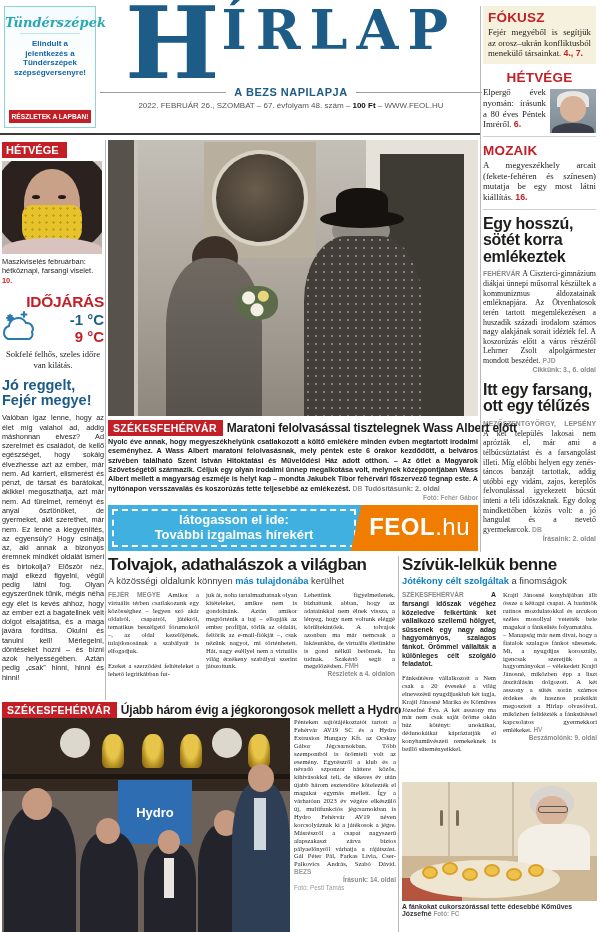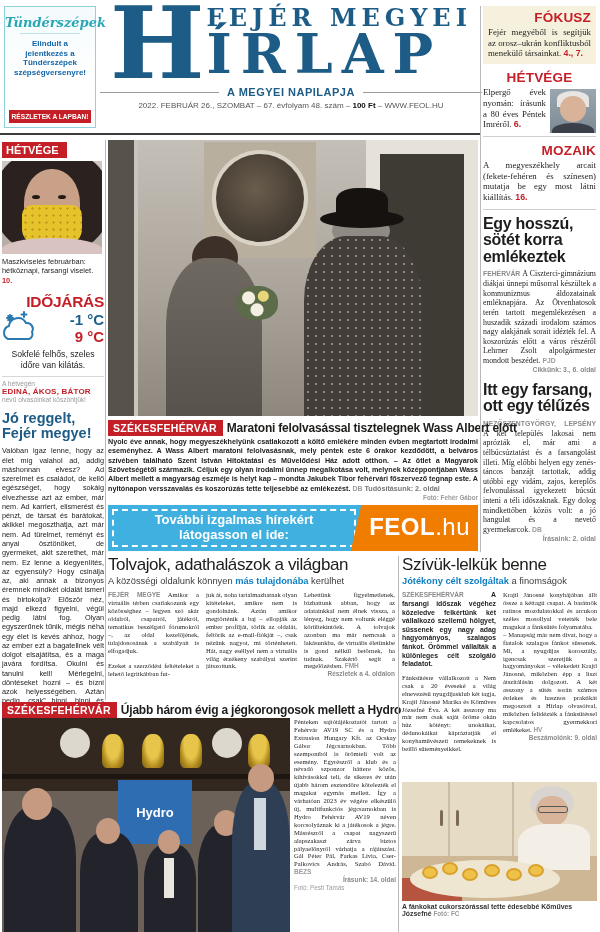--- a/index.html
+++ b/index.html
@@ -34,21 +34,21 @@
   .mh-rest{font-family:"DejaVu Serif",serif;font-weight:900;font-size:54px;letter-spacing:9px;line-height:.92;}
   .tagrow{display:flex;align-items:center;gap:8px;margin-top:2px;}
   .tagrow .ln{flex:1;height:1px;background:#9a9a9a;}
   .tagline{font-weight:bold;font-size:11px;color:#1d5c86;letter-spacing:.5px;}
   .dateline{font-size:8px;color:#555;margin-top:3px;}
   .dateline b{color:#111;}
   .hrule{left:0;top:133px;width:480px;height:2px;background:#3c3c3c;}
   
   .rail{left:483px;top:6px;width:113px;height:546px;overflow:hidden;}
   .focus{background:#f6f1dd;padding:4px 5px 5px;box-sizing:border-box;}
-  .railtitle{color:#c41e27;font-weight:bold;font-size:13.5px;text-align:right;letter-spacing:.2px;}
+  .railtitle{color:#c41e27;font-weight:bold;font-size:13.5px;text-align:left;letter-spacing:.2px;}
   .railbody{font-size:8.8px;line-height:1.22;text-align:justify;margin-top:2px;}
   .pgred{color:#c41e27;font-weight:bold;font-family:"Liberation Sans",sans-serif;}
   .wkend{margin-top:6px;}
   .wkend .railtitle{text-align:center;}
   .portrait{float:right;width:46px;height:44px;margin:2px 0 2px 4px;position:relative;overflow:hidden;
             background:linear-gradient(#9aa7b0,#7d8a93);}
   .po-hair{position:absolute;left:7px;top:2px;width:32px;height:16px;border-radius:50% 50% 0 0;background:#e8e6e2;}
   .po-face{position:absolute;left:10px;top:7px;width:26px;height:26px;border-radius:48%;background:#d9b399;}
   .po-suit{position:absolute;left:2px;bottom:-6px;width:42px;height:16px;border-radius:50% 50% 0 0;background:#3a3f4a;}
   .raildiv{height:1px;background:#cfcfcf;margin:6px 0;}
@@ -65,21 +65,21 @@
   .mp-eye{position:absolute;top:34px;width:8px;height:4px;border-radius:50%;background:#241a14;}
   .mp-mask{position:absolute;left:20px;top:44px;width:60px;height:40px;border-radius:10px 10px 16px 16px;
            background:#e7c32b;background-image:radial-gradient(#c79d1e 1.2px,transparent 1.3px);background-size:7px 7px;}
   .mp-scarf{position:absolute;left:0;bottom:-6px;width:100px;height:22px;border-radius:50% 50% 0 0;background:#d8c3c0;}
   .sb-cap{font-size:7.4px;line-height:1.25;margin-top:3px;}
   .weather{margin-top:8px;position:relative;}
   .w-title{color:#c41e27;font-weight:bold;font-size:15.5px;text-align:right;letter-spacing:-.3px;}
   .w-low{color:#1b5e8a;font-weight:bold;font-size:15px;text-align:right;line-height:1.15;}
   .w-high{color:#c41e27;font-weight:bold;font-size:15px;text-align:right;line-height:1.15;}
   .w-icon{position:absolute;left:0;top:16px;}
-  .w-fc{font-family:Liberation Sans, sans-serif;font-size:8.6px;text-align:center;margin-top:4px;line-height:1.2;}
+  .w-fc{font-family:Liberation Serif, serif;font-size:8.6px;text-align:center;margin-top:4px;line-height:1.2;}
   .names{border-top:1px solid #d8d8d8;margin-top:6px;padding-top:3px;font-size:6.6px;color:#9b9b9b;}
   .names .nm{color:#c41e27;font-weight:bold;font-size:8px;display:block;letter-spacing:.2px;}
   .oped-title{color:#1d5c86;font-weight:bold;font-size:14.5px;line-height:1.05;margin:8px 0 5px;}
   .oped-body{font-size:7.3px;line-height:1.27;text-align:justify;color:#222;}
   
   .photo-main{left:108px;top:140px;width:370px;height:276px;overflow:hidden;
               background:linear-gradient(180deg,#c4bfb7 0%,#aba49b 55%,#8e877d 100%);}
   .pm-window{position:absolute;left:0;top:0;width:26px;height:276px;background:#57524b;
              border-right:4px solid #cac4ba;}
   .pm-mount{position:absolute;left:96px;top:2px;width:112px;height:116px;background:#b9af9f;}
@@ -108,21 +108,21 @@
   .feol{left:108px;top:505px;width:370px;height:46px;background:#3fb0e0;overflow:hidden;}
   .feol-dash{position:absolute;left:4px;top:4px;width:244px;bottom:4px;border:2px dashed #ffffff;
              box-sizing:border-box;display:flex;flex-direction:column;justify-content:center;text-align:center;}
   .feol-dash div{color:#fff;font-weight:bold;font-size:13px;line-height:1.15;}
   .feol-or{position:absolute;right:-14px;top:0;width:136px;height:46px;background:#f07c00;
            transform:skewX(-13deg);}
   .feol-brand{position:absolute;right:8px;top:8px;color:#fff;font-size:24px;font-weight:900;
               letter-spacing:.5px;}
   .feol-brand .tld{font-weight:400;}
   
-  .art-title{font-weight:normal;font-size:17px;letter-spacing:-.4px;line-height:1.02;}
+  .art-title{font-weight:bold;font-size:17px;letter-spacing:-.4px;line-height:1.02;}
   .art-sub{font-size:9.3px;color:#3c3c3c;margin-top:3px;}
   .art-sub .em{color:#0e7fc1;font-weight:bold;}
   .cols{display:flex;gap:7px;margin-top:5px;}
   .col{font-family:"Liberation Serif",serif;font-size:6.6px;line-height:1.2;text-align:justify;overflow:hidden;}
   .thieves{left:108px;top:556px;width:287px;height:140px;overflow:hidden;}
   .thieves .col{width:91px;height:102px;}
   .hearts{left:402px;top:556px;width:195px;height:224px;overflow:hidden;}
   .hearts .col{width:94px;height:176px;}
   .intro-bold{font-family:"Liberation Sans",sans-serif;font-weight:bold;font-size:6.9px;line-height:1.25;}
   .photo-kitchen{left:402px;top:782px;width:195px;height:119px;overflow:hidden;position:absolute;
@@ -168,27 +168,26 @@
     <div class="promo-logo">Tündérszépek</div>
     <div class="promo-sep"></div>
     <div class="promo-msg">Elindult a jelentkezés a Tündérszépek szépségversenyre!</div>
     <div class="promo-btn">RÉSZLETEK A LAPBAN!</div>
   </div>
 
   <div class="abs masthead">
     <div class="mh-row">
       <div class="mh-h">H</div>
       <div class="mh-col">
-        <div class="mh-pre">FEJÉR MEGYEI</div>
         <div class="mh-rest">ÍRLAP</div>
       </div>
     </div>
     <div class="tagrow">
       <div class="ln"></div>
-      <div class="tagline">A MEGYEI NAPILAPJA</div>
+      <div class="tagline">A BEZS NAPILAPJA</div>
       <div class="ln"></div>
     </div>
     <div class="dateline">
       <span>2022. FEBRUÁR 26., SZOMBAT – 67. évfolyam 48. szám – </span><b>100 Ft</b><span> – WWW.FEOL.HU</span>
     </div>
   </div>
   <div class="abs hrule"></div>
 
   <div class="abs rail">
     <div class="focus">
@@ -251,25 +250,20 @@
           <path d="M6 30 a7 7 0 0 1 1-13 a9 9 0 0 1 17-3 a6 6 0 0 1 6 9 a5 5 0 0 1-3 7 z"></path>
           <path d="M8 6 v6 M5 9 h6 M6.2 6.8 l3.6 4.4 M9.8 6.8 l-3.6 4.4"></path>
           <path d="M22 3 v5 M19.5 5.5 h5"></path>
         </g>
       </svg>
       <div class="w-title">IDŐJÁRÁS</div>
       <div class="w-low">-1 °C</div>
       <div class="w-high">9 °C</div>
     </div>
     <div class="w-fc">Sokfelé felhős, szeles időre van kilátás.</div>
-    <div class="names">
-      <span>A hétvégén</span>
-      <span class="nm">EDINA, ÁKOS, BÁTOR</span>
-      <span>nevű olvasóinkat köszöntjük!</span>
-    </div>
     <div class="oped-title">Jó reggelt, Fejér megye!</div>
     <div class="oped-body">Valóban igaz lenne, hogy az élet míg valahol ad, addig máshonnan elvesz? Ad szerelmet és családot, de kellő egészséget, hogy sokáig élvezhesse azt az ember, már nem. Ad karriert, elismerést és pénzt, de társat és barátokat, akikkel megoszthatja, azt már nem. Ad türelmet, reményt és anyai ösztönöket, de gyermeket, akit szerethet, már nem. Ez lenne a kiegyenlítés, az egyensúly? Hogy csinálja az, aki annak a bizonyos éremnek mindkét oldalát ismeri és birtokolja? Először néz, majd elkezd figyelni, végül pedig látni fog. Olyan egyszerűnek tűnik, mégis néha egy élet is kevés ahhoz, hogy az ember ezt a bagatellnek vélt dolgot elsajátítsa, és a maga javára fordítsa. Okulni és tanulni kell! Mérlegelni, döntéseket hozni – és bízni azok helyességében. Aztán pedig „csak” hinni, hinni és hinni!</div>
     
     
     
   </div>
 
   <div class="abs photo-main">
     <div class="pm-window"></div>
     <div class="pm-mount"></div>
@@ -289,22 +283,22 @@
     <span class="redlabel">SZÉKESFEHÉRVÁR</span><span class="headline-inline">Maratoni felolvasással tisztelegnek Wass Albert előtt</span>
   </div>
   <div class="abs lead-body">
     <span>Nyolc éve annak, hogy megyeszékhelyünk csatlakozott a költő emlékére minden évben megtartott irodalmi eseményhez. A Wass Albert maratoni felolvasásnak, mely péntek este 6 órakor kezdődött, a belváros szívében található Szent István Hitoktatási és Művelődési Ház adott otthon. – Az ötlet a Magyarok Szövetségétől származik. Céljuk egy olyan irodalmi ünnep megalkotása volt, melynek középpontjában Wass Albert mellett a magyarság eszméje is helyt kap – mondta Jakubek Tibor fehérvári főszervező tegnap este. A nyitónapon versszavalás és koszorúzás tette teljesebbé az emlékezést. </span><span class="sig" style="font-size:6.9px">DB</span>
     <span style="font-weight:bold;color:#8a8a8a;"> </span><span class="sig" style="color:#777">Tudósításunk: 2. oldal</span>
     <span class="credit" style="float:right">Fotó: Fehér Gábor</span>
   </div>
 
   <div class="abs feol">
     <div class="feol-dash">
+      <div>látogasson el ide:</div>
       <div>További izgalmas hírekért</div>
-      <div>látogasson el ide:</div>
     </div>
     <div class="feol-or"></div>
     <div class="feol-brand"><span>FEOL</span><span class="tld">.hu</span></div>
   </div>
 
   <div class="abs thieves">
     <div class="art-title">Tolvajok, adathalászok a világban</div>
     <div class="art-sub">
       <span>A közösségi oldalunk könnyen </span><span class="em">más tulajdonába</span><span> kerülhet</span>
     </div>

